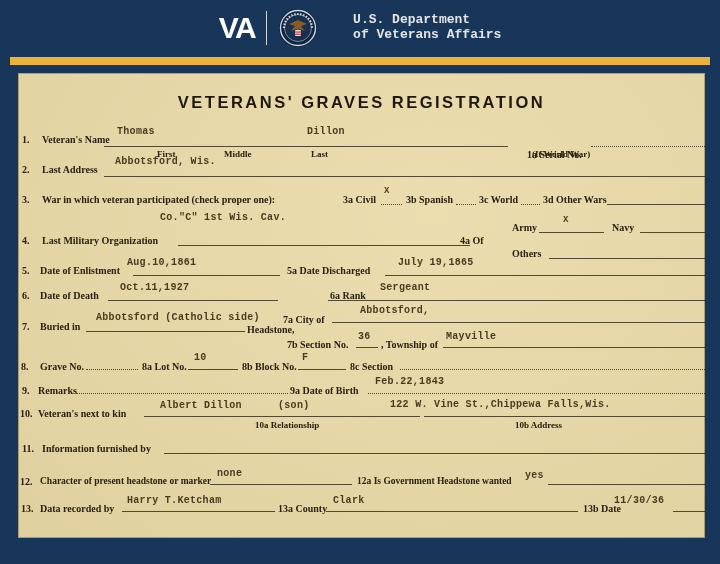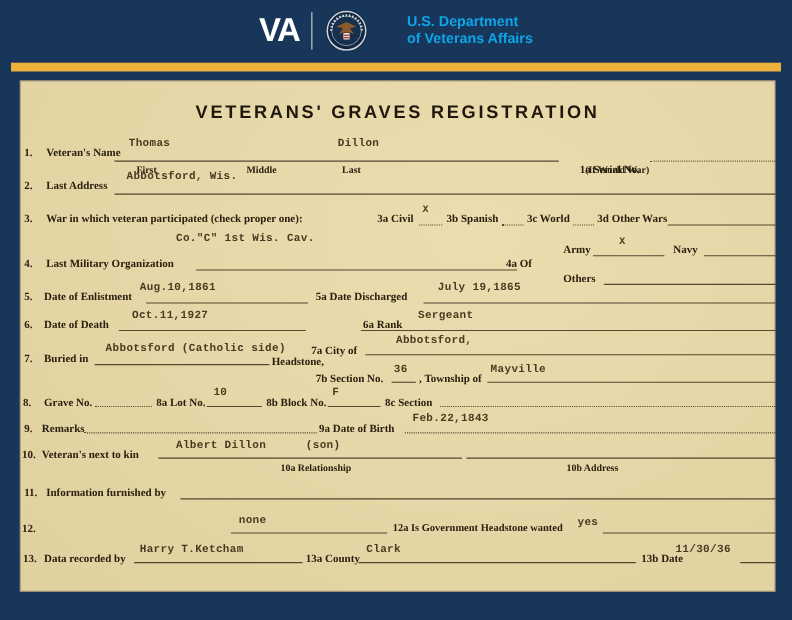--- a/index.html
+++ b/index.html
@@ -14,21 +14,21 @@
   .va-header{
     position:absolute;top:0;left:0;width:720px;height:56px;
     display:flex;align-items:center;justify-content:center;gap:11px;
   }
   .va-logo-text{
     color:#ffffff;font-family:"Liberation Sans",sans-serif;
     font-weight:bold;font-size:30px;letter-spacing:-1.5px;line-height:1;
   }
   .va-divider{width:1px;height:34px;background:rgba(255,255,255,.8);}
   .dept-text{
-    color:#0ea5e9;font-family:Liberation Sans, sans-serif;
+    color:#e5e5e5;font-family:Liberation Mono, monospace;
     font-weight:bold;font-size:13px;line-height:1.15;white-space:nowrap;margin-left:24px;
   }
   .gold-bar{position:absolute;top:57px;left:10px;width:700px;height:8px;background:#edb23c;}
 
   
   .paper{
     position:absolute;left:18px;top:73px;width:687px;height:465px;
     background:#e9d9a6;
     background-image:radial-gradient(ellipse at 60% 30%, rgba(255,255,255,.10), rgba(0,0,0,.04));
     box-shadow:0 0 0 1px rgba(0,0,0,.25) inset;
@@ -80,21 +80,21 @@
   <div class="gold-bar"></div>
 
   <div class="paper">
     <div class="form-title">VETERANS' GRAVES REGISTRATION</div>
 
     <span class="lbl" style="left:4px;top:62px;">1.</span>
     <span class="lbl" style="left:24px;top:62px;">Veteran's Name</span>
     <span class="typed" style="left:99px;top:54px;">Thomas</span>
     <span class="typed" style="left:289px;top:54px;">Dillon</span>
     <span class="rule" style="left:86px;top:73px;width:404px;"></span>
-    <span class="lbl sm" style="left:106px;top:77px;">First</span>
+    <span class="lbl sm" style="left:139px;top:77px;">First</span>
     <span class="lbl sm" style="left:206px;top:77px;">Middle</span>
     <span class="lbl sm" style="left:293px;top:77px;">Last</span>
     <span class="lbl" style="left:509px;top:62px;margin-top:15px;">1a Serial No.</span>
     <span class="rule dot" style="left:573px;top:73px;width:114px;"></span>
     <span class="lbl sm" style="left:514px;top:77px;">(If World War)</span>
 
     <span class="lbl" style="left:4px;top:92px;">2.</span>
     <span class="lbl" style="left:24px;top:92px;">Last Address</span>
     <span class="typed" style="left:97px;top:84px;">Abbotsford, Wis.</span>
     <span class="rule" style="left:86px;top:103px;width:601px;"></span>
@@ -172,29 +172,31 @@
     <span class="rule dot" style="left:58px;top:320px;width:212px;"></span>
     <span class="lbl" style="left:272px;top:313px;">9a Date of Birth</span>
     <span class="typed" style="left:357px;top:304px;">Feb.22,1843</span>
     <span class="rule dot" style="left:350px;top:320px;width:337px;"></span>
 
     <span class="lbl" style="left:2px;top:336px;">10.</span>
     <span class="lbl" style="left:20px;top:336px;">Veteran's next to kin</span>
     <span class="typed" style="left:142px;top:328px;">Albert Dillon</span>
     <span class="typed" style="left:260px;top:328px;">(son)</span>
     <span class="rule" style="left:126px;top:343px;width:276px;"></span>
+    <span class="typed" style="left:372px;top:327px;">122 W. Vine St.,Chippewa Falls,Wis.</span>
     <span class="rule" style="left:406px;top:343px;width:281px;"></span>
     <span class="lbl sm" style="left:237px;top:348px;">10a Relationship</span>
     <span class="lbl sm" style="left:497px;top:348px;">10b Address</span>
 
     <span class="lbl" style="left:4px;top:371px;">11.</span>
     <span class="lbl" style="left:24px;top:371px;">Information furnished by</span>
     <span class="rule" style="left:146px;top:380px;width:541px;"></span>
 
     <span class="lbl" style="left:2px;top:404px;">12.</span>
+    <span class="lbl" style="left:22px;top:404px;font-size:9.5px;">Character of present headstone or marker</span>
     <span class="typed" style="left:199px;top:396px;">none</span>
     <span class="rule" style="left:192px;top:411px;width:142px;"></span>
     <span class="lbl" style="left:339px;top:404px;font-size:9.5px;">12a Is Government Headstone wanted</span>
     <span class="typed" style="left:507px;top:398px;">yes</span>
     <span class="rule" style="left:530px;top:411px;width:157px;"></span>
 
     <span class="lbl" style="left:3px;top:431px;">13.</span>
     <span class="lbl" style="left:22px;top:431px;">Data recorded by</span>
     <span class="typed" style="left:109px;top:423px;">Harry T.Ketcham</span>
     <span class="rule" style="left:104px;top:438px;width:153px;"></span>

